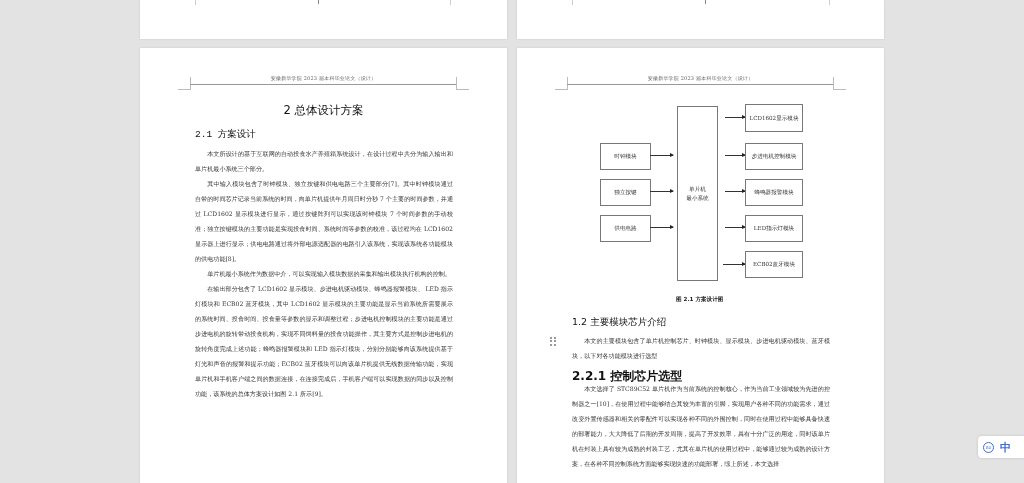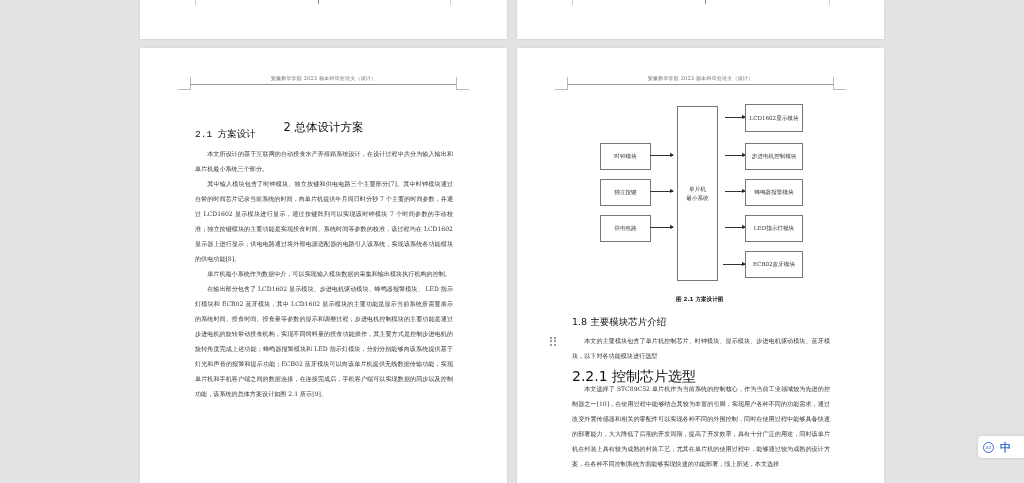--- a/index.html
+++ b/index.html
@@ -25,21 +25,21 @@
     font-size:11.5px; color:#111;
   }
   .h2 {
     position:absolute;
     font-family:"DejaVu Sans","Liberation Sans", sans-serif;
     font-size:9.5px; color:#111;
   }
   .h3 {
     position:absolute;
     font-family:"DejaVu Sans","Liberation Sans", sans-serif;
-    font-size:14px; color:#111;
+    font-size:12px; color:#111;font-weight:bold;
   }
   .para {
     position:absolute; font-size:6.1px; line-height:15px; color:#333;
     text-align:justify;
   }
   .para p { margin:0; text-indent:2em; }
   .dbox {
     position:absolute; border:1px solid #777; background:#fff;
     display:flex; align-items:center; justify-content:center; text-align:center;
     font-size:5.6px; color:#333; line-height:9px;
@@ -86,21 +86,21 @@
   <div class="tick" style="left:188px; top:0; height:4px; background:#888;"></div>
   <div class="tick" style="left:312px; top:0; height:5px;"></div>
 </div>
 
 <div class="page" style="left:140px; top:48px; width:367px; height:440px;">
   <div class="corner" style="left:38px; top:29px; border-width:0 1px 1px 0; width:12px; height:12px;"></div>
   <div class="corner" style="left:316px; top:29px; border-width:0 0 1px 1px; width:12px; height:12px;"></div>
   <div class="header-text" style="top:27px;">安徽新华学院 2023 届本科毕业论文（设计）</div>
   <div class="header-rule" style="left:50px; right:51px; top:36px;"></div>
 
-  <div class="h1" style="top:72px;">2 总体设计方案</div>
+  <div class="h1" style="top:55px;">2 总体设计方案</div>
   <div class="h2" style="left:55px; top:80px;font-family:Liberation Mono, monospace;">2.1 方案设计</div>
 
   <div class="para" style="left:55px; top:98px; width:258px;">
     <p>本文所设计的基于互联网的自动投食水产养殖箱系统设计，在设计过程中共分为输入输出和单片机最小系统三个部分。</p>
     <p>其中输入模块包含了时钟模块、独立按键和供电电路三个主要部分[7]。其中时钟模块通过自带的时间芯片记录当前系统的时间，向单片机提供年月周日时分秒 7 个主要的时间参数，并通过 LCD1602 显示模块进行显示，通过按键阵列可以实现该时钟模块 7 个时间参数的手动校准；独立按键模块的主要功能是实现投食时间、系统时间等参数的校准，该过程均在 LCD1602 显示器上进行显示；供电电路通过将外部电源适配器的电路引入该系统，实现该系统各功能模块的供电功能[8]。</p>
     <p>单片机最小系统作为数据中介，可以实现输入模块数据的采集和输出模块执行机构的控制。</p>
     <p>在输出部分包含了 LCD1602 显示模块、步进电机驱动模块、蜂鸣器报警模块、 LED 指示灯模块和 ECB02 蓝牙模块，其中 LCD1602 显示模块的主要功能是显示当前系统所需要展示的系统时间、投食时间、投食量等参数的显示和调整过程；步进电机控制模块的主要功能是通过步进电机的旋转带动投食机构，实现不同饲料量的投食功能操作，其主要方式是控制步进电机的旋转角度完成上述功能；蜂鸣器报警模块和 LED 指示灯模块，分别分别能够向该系统提供基于灯光和声音的报警和提示功能；ECB02 蓝牙模块可以向该单片机提供无线数据传输功能，实现单片机和手机客户端之间的数据连接，在连接完成后，手机客户端可以实现数据的同步以及控制功能，该系统的总体方案设计如图 2.1 所示[9]。</p>
   </div>
 </div>
 
@@ -149,21 +149,21 @@
     <div class="dbox" style="left:228px; top:167px; width:56px; height:25px;">
         <span>LED指示灯模块</span>
       </div>
     <div class="dbox" style="left:228px; top:203px; width:56px; height:25px;">
         <span>ECB02蓝牙模块</span>
       </div>
 
     <div class="caption" style="left:159px; top:248px;">图 2.1 方案设计图</div>
   </div>
 
-  <div class="h2" style="left:55px; top:268px;">1.8 主要模块芯片介绍</div>
+  <div class="h2" style="left:55px; top:268px;">1.2 主要模块芯片介绍</div>
   <div class="para" style="left:55px; top:285px; width:258px;">
     <p>本文的主要模块包含了单片机控制芯片、时钟模块、显示模块、步进电机驱动模块、蓝牙模块，以下对各功能模块进行选型</p>
   </div>
   <div class="h3" style="left:55px; top:320px;">2.2.1 控制芯片选型</div>
   <div class="para" style="left:55px; top:333px; width:258px;">
     <p>本文选择了 STC89C52 单片机作为当前系统的控制核心，作为当前工业领域较为先进的控制器之一[10]，在使用过程中能够结合其较为丰富的引脚，实现用户各种不同的功能需求，通过改变外置传感器和相关的零配件可以实现各种不同的外围控制，同时在使用过程中能够具备快速的部署能力，大大降低了后期的开发周期，提高了开发效率，具有十分广泛的用途，同时该单片机在封装上具有较为成熟的封装工艺，尤其在单片机的使用过程中，能够通过较为成熟的设计方案，在各种不同控制系统方面能够实现快速的功能部署，综上所述，本文选择</p>
   </div>
 </div>
 
 <div class="drag-handle">

